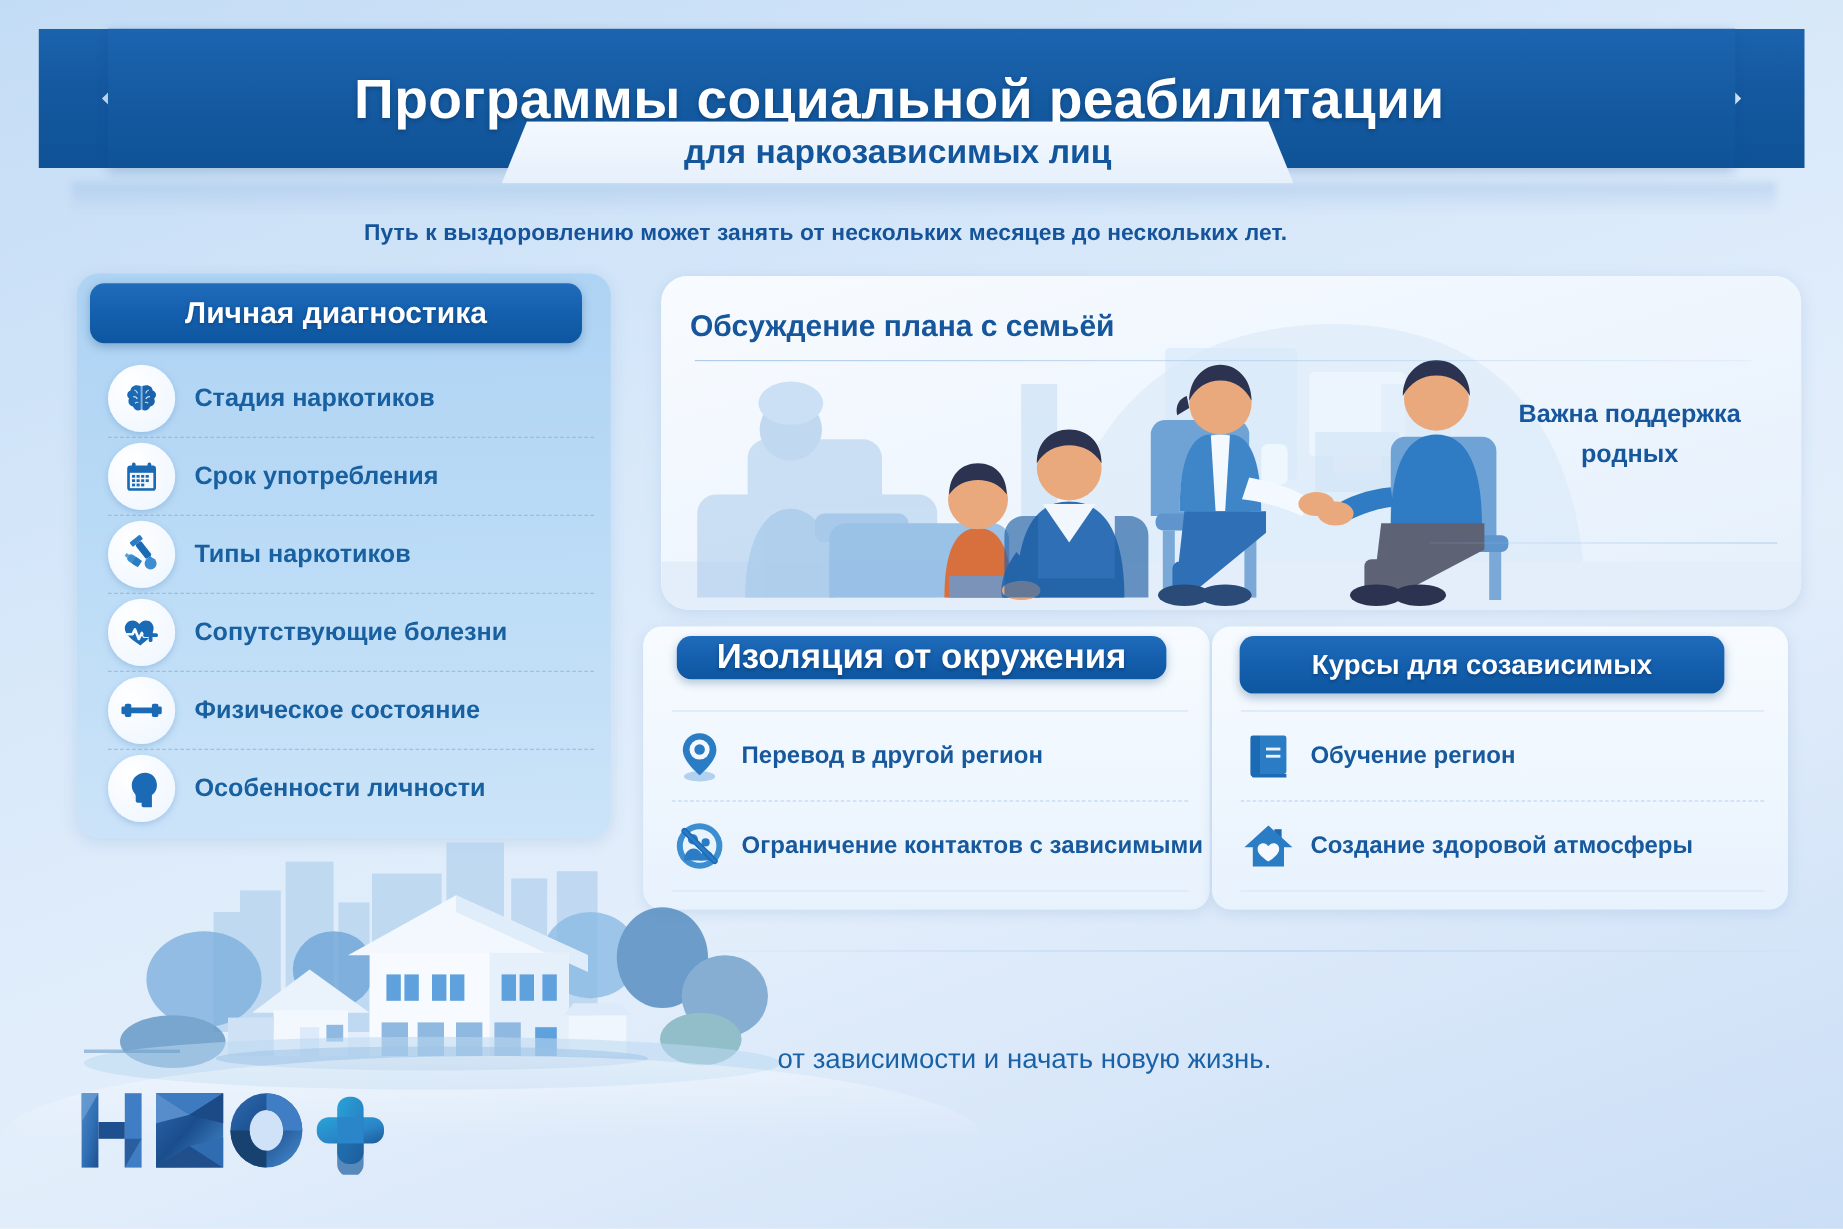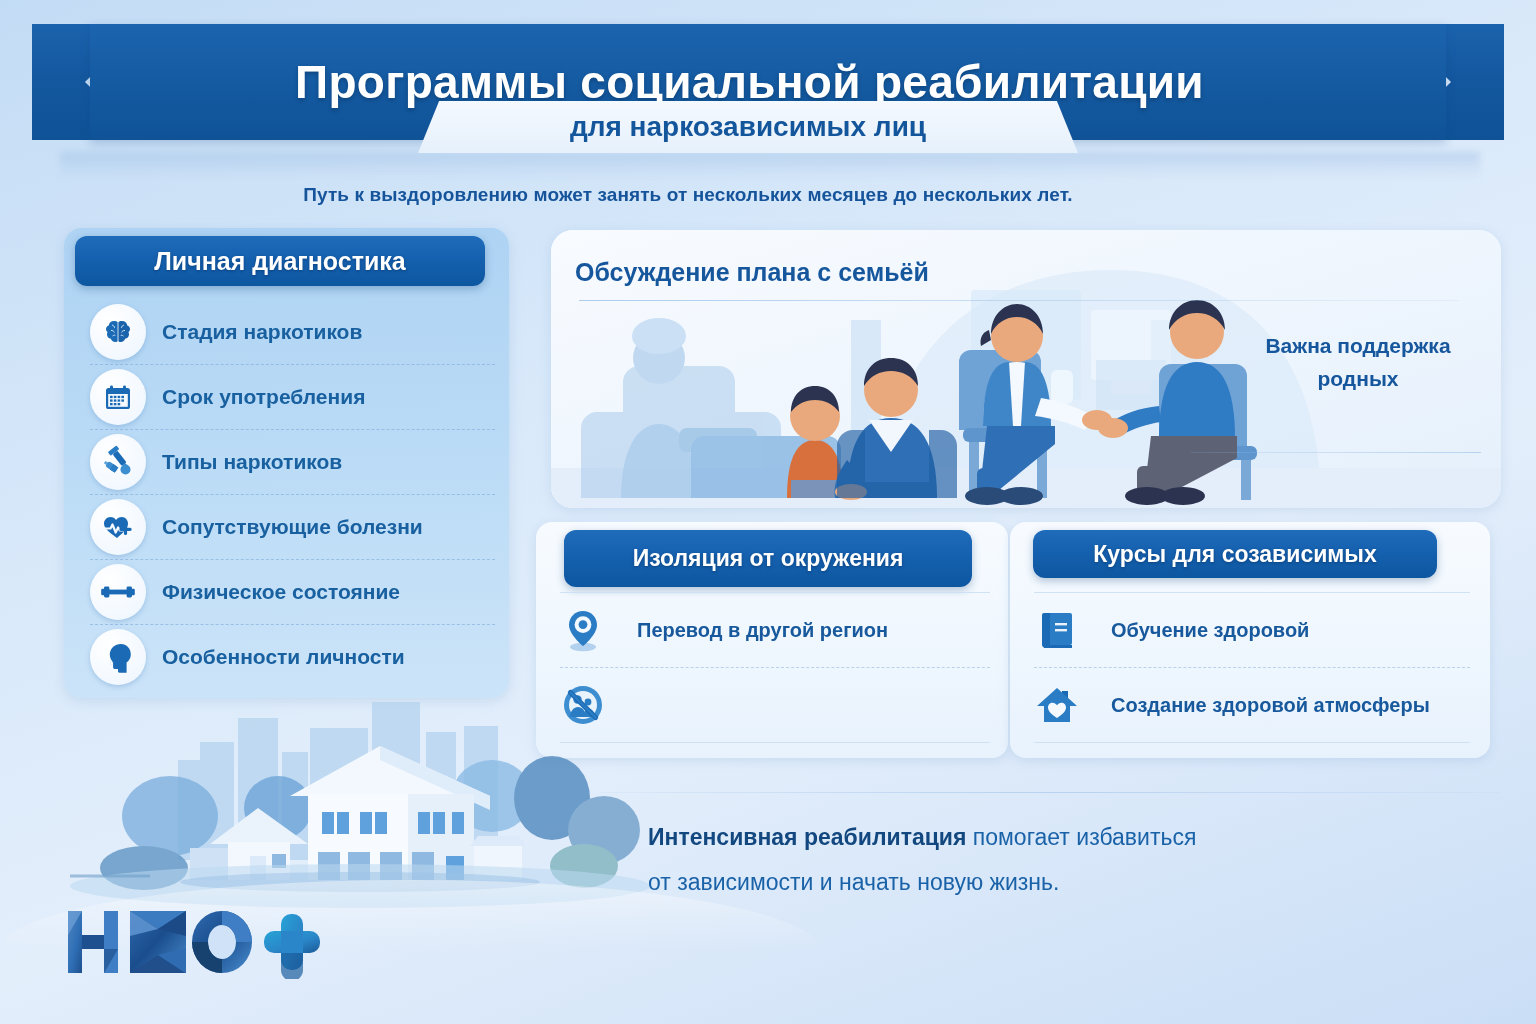--- a/index.html
+++ b/index.html
@@ -117,30 +117,29 @@
 
   
   .card{
     position:absolute;
     background:linear-gradient(180deg,#f7fbff 0%,#eef6fe 60%,#e8f2fd 100%);
     border-radius:16px;
     box-shadow:0 3px 11px rgba(110,155,200,.20);
   }
   .card-iso{left:536px;top:522px;width:472px;height:236px;}
   .card-crs{left:1010px;top:522px;width:480px;height:236px;}
-  .pill-iso{left:564px;top:530px;width:408px;height:57px;font-size:23px;}
+  .pill-iso{left:564px;top:530px;width:408px;height:36px;font-size:29px;}
   .pill-crs{left:1022px;top:530px;width:404px;height:48px;font-size:23px;margin-left:11px;}
 
   .card-list{position:absolute;}
   .card-list-iso{left:560px;top:592px;width:430px;}
   .card-list-crs{left:1034px;top:592px;width:436px;}
   .card-row{
     position:relative;height:74px;display:flex;align-items:center;
     border-bottom:1px dashed rgba(140,180,225,.55);
-    gap:19px;
   }
   .card-row:first-child{border-top:1px solid rgba(205,225,245,.9);}
   .card-row:last-child{border-bottom:1px solid rgba(205,225,245,.9);}
   .cico{width:46px;height:46px;display:flex;align-items:center;justify-content:center;flex:0 0 46px;}
   .card-label{margin-left:12px;color:#17599c;font-size:20px;font-weight:bold;white-space:nowrap;}
 
   
   .house-scene{position:absolute;left:60px;top:690px;width:600px;height:230px;}
 
   
@@ -398,37 +397,38 @@
           <circle cx="22" cy="22" r="19" fill="#3d8ed0"></circle>
           <circle cx="22" cy="22" r="14" fill="#e9f3fc"></circle>
           <circle cx="16.5" cy="16.5" r="4.2" fill="#2a7cc4"></circle>
           <circle cx="27" cy="19" r="3.4" fill="#2a7cc4"></circle>
           <path d="M9 34c0-6 4-10 8-10s8 4 8 10z" fill="#2a7cc4"></path>
           <path d="M22 34c0-5 3-8 6-8s6 3 6 8z" fill="#2a7cc4"></path>
           <path d="M9.4 9.4 L34.6 34.6" stroke="#1b6ab5" stroke-width="5" stroke-linecap="round"></path>
           <path d="M9.4 9.4 L34.6 34.6" stroke="#2a7cc4" stroke-width="2.4" stroke-linecap="round"></path>
         </svg>
       </div>
+      <div class="card-label">Ограничение контактов с зависимыми</div>
     </div>
   </div>
 
   <div class="card card-crs"></div>
   <div class="pill pill-crs">Курсы для созависимых</div>
   <div class="card-list card-list-crs">
     <div class="card-row">
       <div class="cico">
         <svg width="38" height="42" viewBox="0 0 38 42">
           <path d="M6 4h6v34H6a2 2 0 0 1-2-2V6a2 2 0 0 1 2-2z" fill="#1b6ab5"></path>
           <path d="M12 4h20a2 2 0 0 1 2 2v28a2 2 0 0 1-2 2H12z" fill="#2a7cc4"></path>
           <path d="M6 36h28v3H6a2 2 0 0 1 0-3z" fill="#1b6ab5"></path>
           <rect x="17" y="14" width="12" height="2.4" fill="#eaf3fc"></rect>
           <rect x="17" y="20" width="12" height="2.4" fill="#eaf3fc"></rect>
         </svg>
       </div>
-      <div class="card-label">Обучение здоровой</div>
+      <div class="card-label">Обучение регион</div>
     </div>
     <div class="card-row">
       <div class="cico">
         <svg width="44" height="42" viewBox="0 0 44 42">
           <rect x="27" y="7" width="6" height="11" fill="#1b6ab5"></rect>
           <path d="M22 4 L42 22 h-7 v16 H9 V22 H2 z" fill="#2a7cc4"></path>
           <path d="M22 34c-5-3.6-9-6.6-9-10.6 0-2.6 2.1-4.6 4.6-4.6 1.7 0 3.3.9 4.4 2.4 1.1-1.5 2.7-2.4 4.4-2.4 2.5 0 4.6 2 4.6 4.6 0 4-4 7-9 10.6z" fill="#f4f9ff"></path>
         </svg>
       </div>
       <div class="card-label">Создание здоровой атмосферы</div>
@@ -496,21 +496,21 @@
       <path d="M410 156 h56 l-8-10 h-40z" fill="#dceafa"></path>
 
       <ellipse cx="300" cy="196" rx="290" ry="22" fill="#bcd8f1" opacity=".55"></ellipse>
       <ellipse cx="300" cy="192" rx="180" ry="10" fill="#9cc2e6" opacity=".5"></ellipse>
       <path d="M10 186 h80" stroke="#6f9fc9" stroke-width="3" opacity=".6"></path>
     </svg>
   </div>
 
   <div class="closing-rule"></div>
   <div class="closing">
-    <span><b>Интенсивная реабилитация</b><span> помогает избавиться</span></span><br>
+    <br>
     <span>от зависимости и начать новую жизнь.</span>
   </div>
 
   <div class="logo-sweep"></div>
   <div class="logo">
     <svg width="260" height="74" viewBox="0 0 260 74">
       <defs>
         <linearGradient id="g1" x1="0" y1="0" x2="1" y2="1">
           <stop offset="0%" stop-color="#4f84c0"></stop>
             <stop offset="55%" stop-color="#2f6fb5"></stop>

